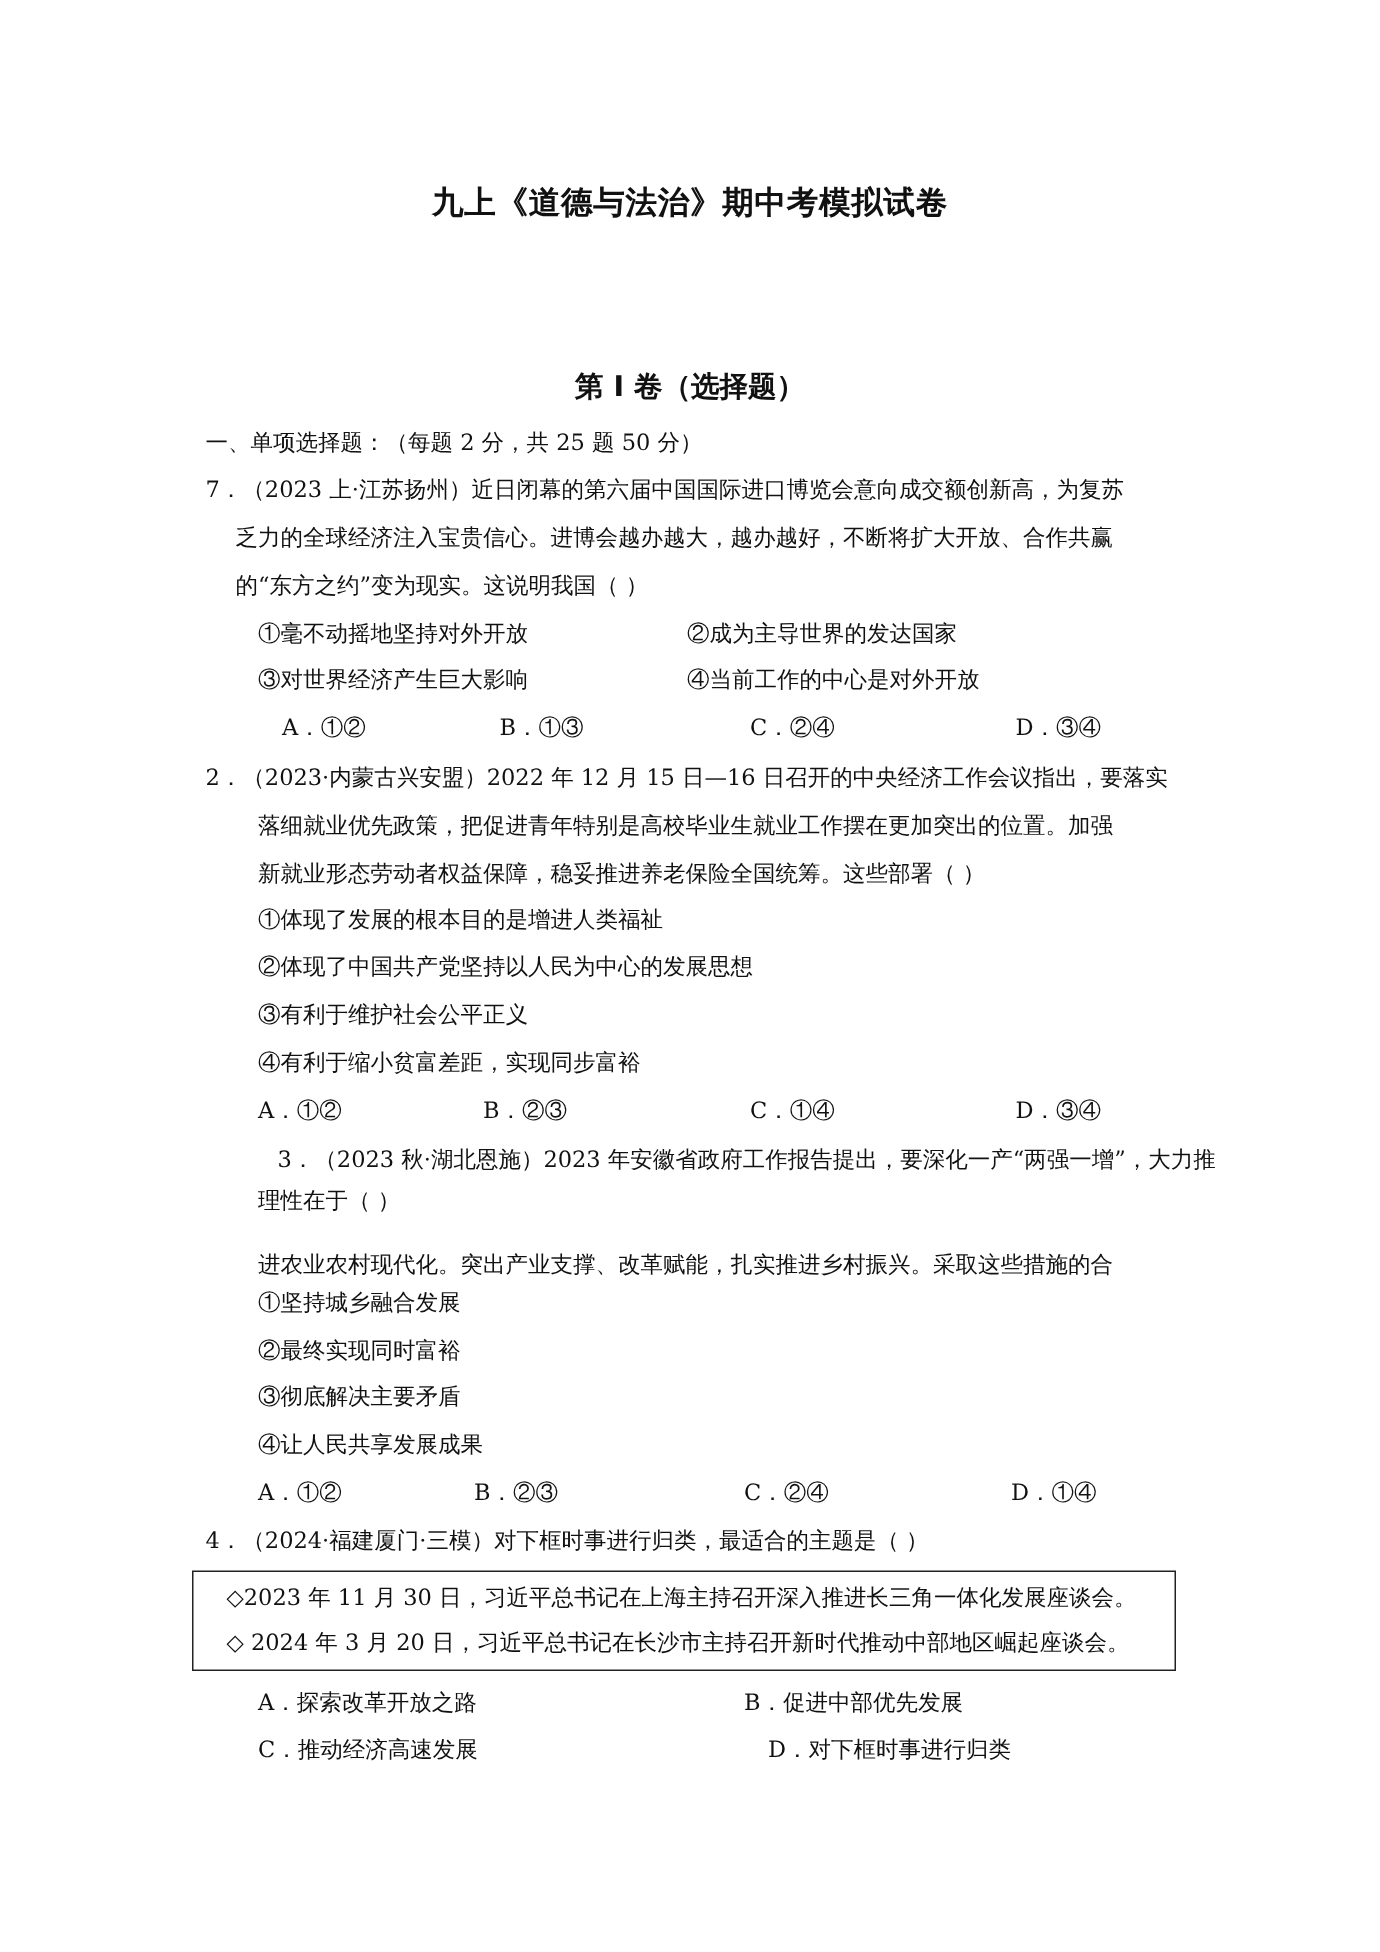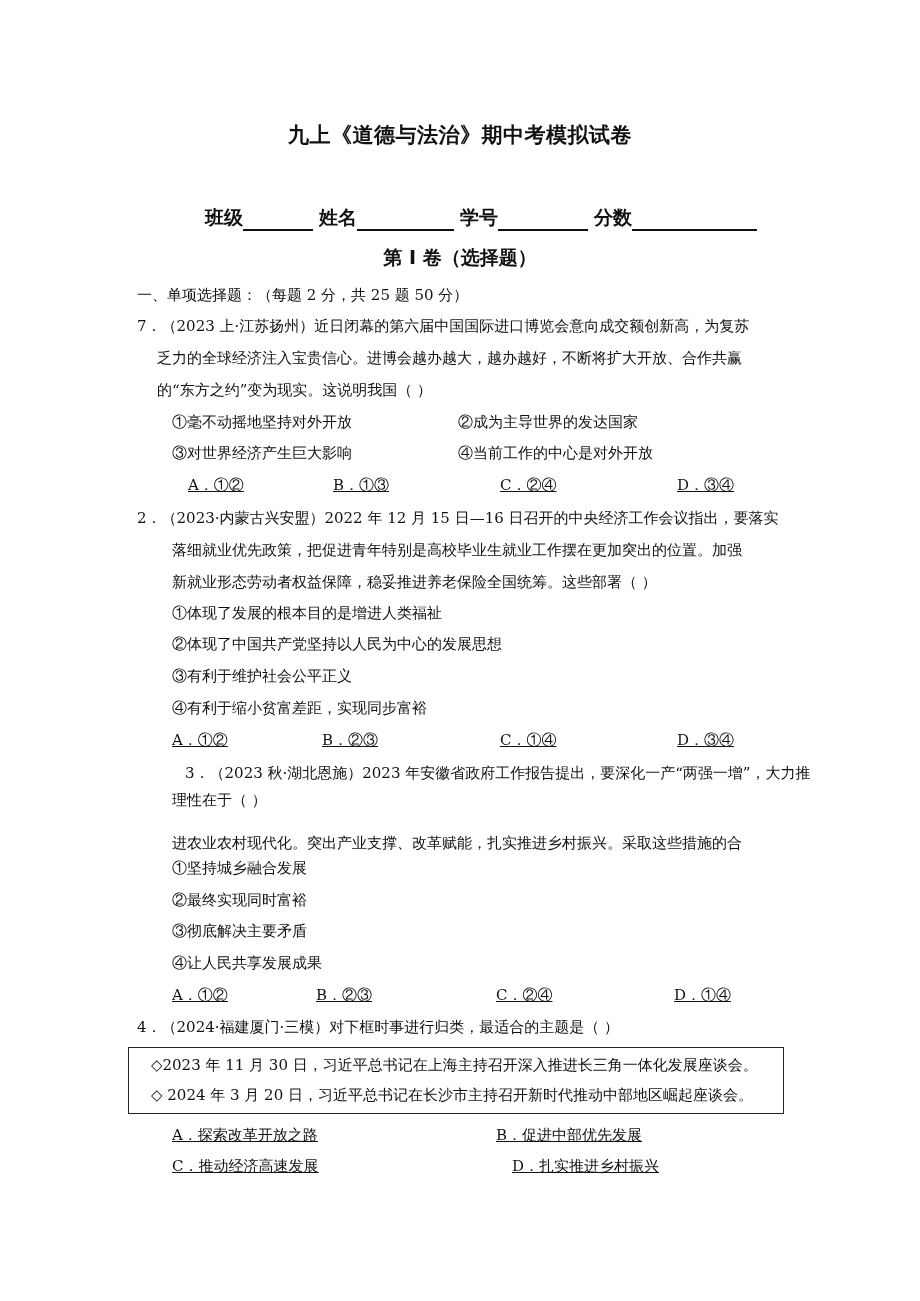--- a/index.html
+++ b/index.html
@@ -27,43 +27,33 @@
       font-family: "DejaVu Sans", "Liberation Sans", sans-serif;
       font-weight: bold; font-size: 19px;
     }
     .line {
       position: absolute; font-size: 15px; white-space: nowrap; line-height: 20px;
     }
     .q-num { left: 137px; }
     .indent { left: 157px; }
     .opt { left: 172px; }
     .opt-r { left: 458px; }
-    .ch { position: absolute; font-size: 15px; white-space: nowrap; text-decoration: underline; }
+    .ch { position: absolute; font-size: 15px; white-space: nowrap; }
     .box {
       position: absolute; left: 128px; top: 1047px; width: 654px; height: 65px;
       border: 1.5px solid #222;
     }
     .box .bl { position: absolute; left: 22px; font-size: 15px; white-space: nowrap; }
   </style>
 </head>
 <body>
 
 <div class="page">
   <div class="title">九上《道德与法治》期中考模拟试卷</div>
 
-  <div class="info-line">
-    <span>班级</span>
-      <span class="blank b1"></span>
-    <span>姓名</span>
-      <span class="blank b2"></span>
-    <span>学号</span>
-      <span class="blank b3"></span>
-    <span>分数</span>
-      <span class="blank b4" style="margin-right:0"></span>
-  </div>
 
   <div class="section-title">第 I 卷（选择题）</div>
   <div class="line" style="left:137px; top:285px;">一、单项选择题：（每题 2 分，共 25 题 50 分）</div>
 
   <div>
     <div class="line q-num" style="top:316px;">7．（2023 上·江苏扬州）近日闭幕的第六届中国国际进口博览会意向成交额创新高，为复苏</div>
     <div class="line indent" style="top:348px;">乏力的全球经济注入宝贵信心。进博会越办越大，越办越好，不断将扩大开放、合作共赢</div>
     <div class="line indent" style="top:380px;">的“东方之约”变为现实。这说明我国（  ）</div>
     <div class="line opt" style="top:412px;">①毫不动摇地坚持对外开放</div>
     <div class="line opt-r" style="top:412px;">②成为主导世界的发达国家</div>
@@ -105,15 +95,15 @@
 
   <div>
     <div class="line q-num" style="top:1017px;">4．（2024·福建厦门·三模）对下框时事进行归类，最适合的主题是（  ）</div>
     <div class="box">
       <div class="bl" style="top:8px;">◇2023 年 11 月 30 日，习近平总书记在上海主持召开深入推进长三角一体化发展座谈会。</div>
       <div class="bl" style="top:38px;">◇ 2024 年 3 月 20 日，习近平总书记在长沙市主持召开新时代推动中部地区崛起座谈会。</div>
     </div>
     <div class="ch" style="left:172px; top:1126px;">A．探索改革开放之路</div>
     <div class="ch" style="left:496px; top:1126px;">B．促进中部优先发展</div>
     <div class="ch" style="left:172px; top:1157px;">C．推动经济高速发展</div>
-    <div class="ch" style="left:512px; top:1157px;">D．扎实推进乡村振兴</div>
+    <div class="ch" style="left:512px; top:1157px;">D．对下框时事进行归类</div>
   </div>
 </div>
 
 </body></html>

